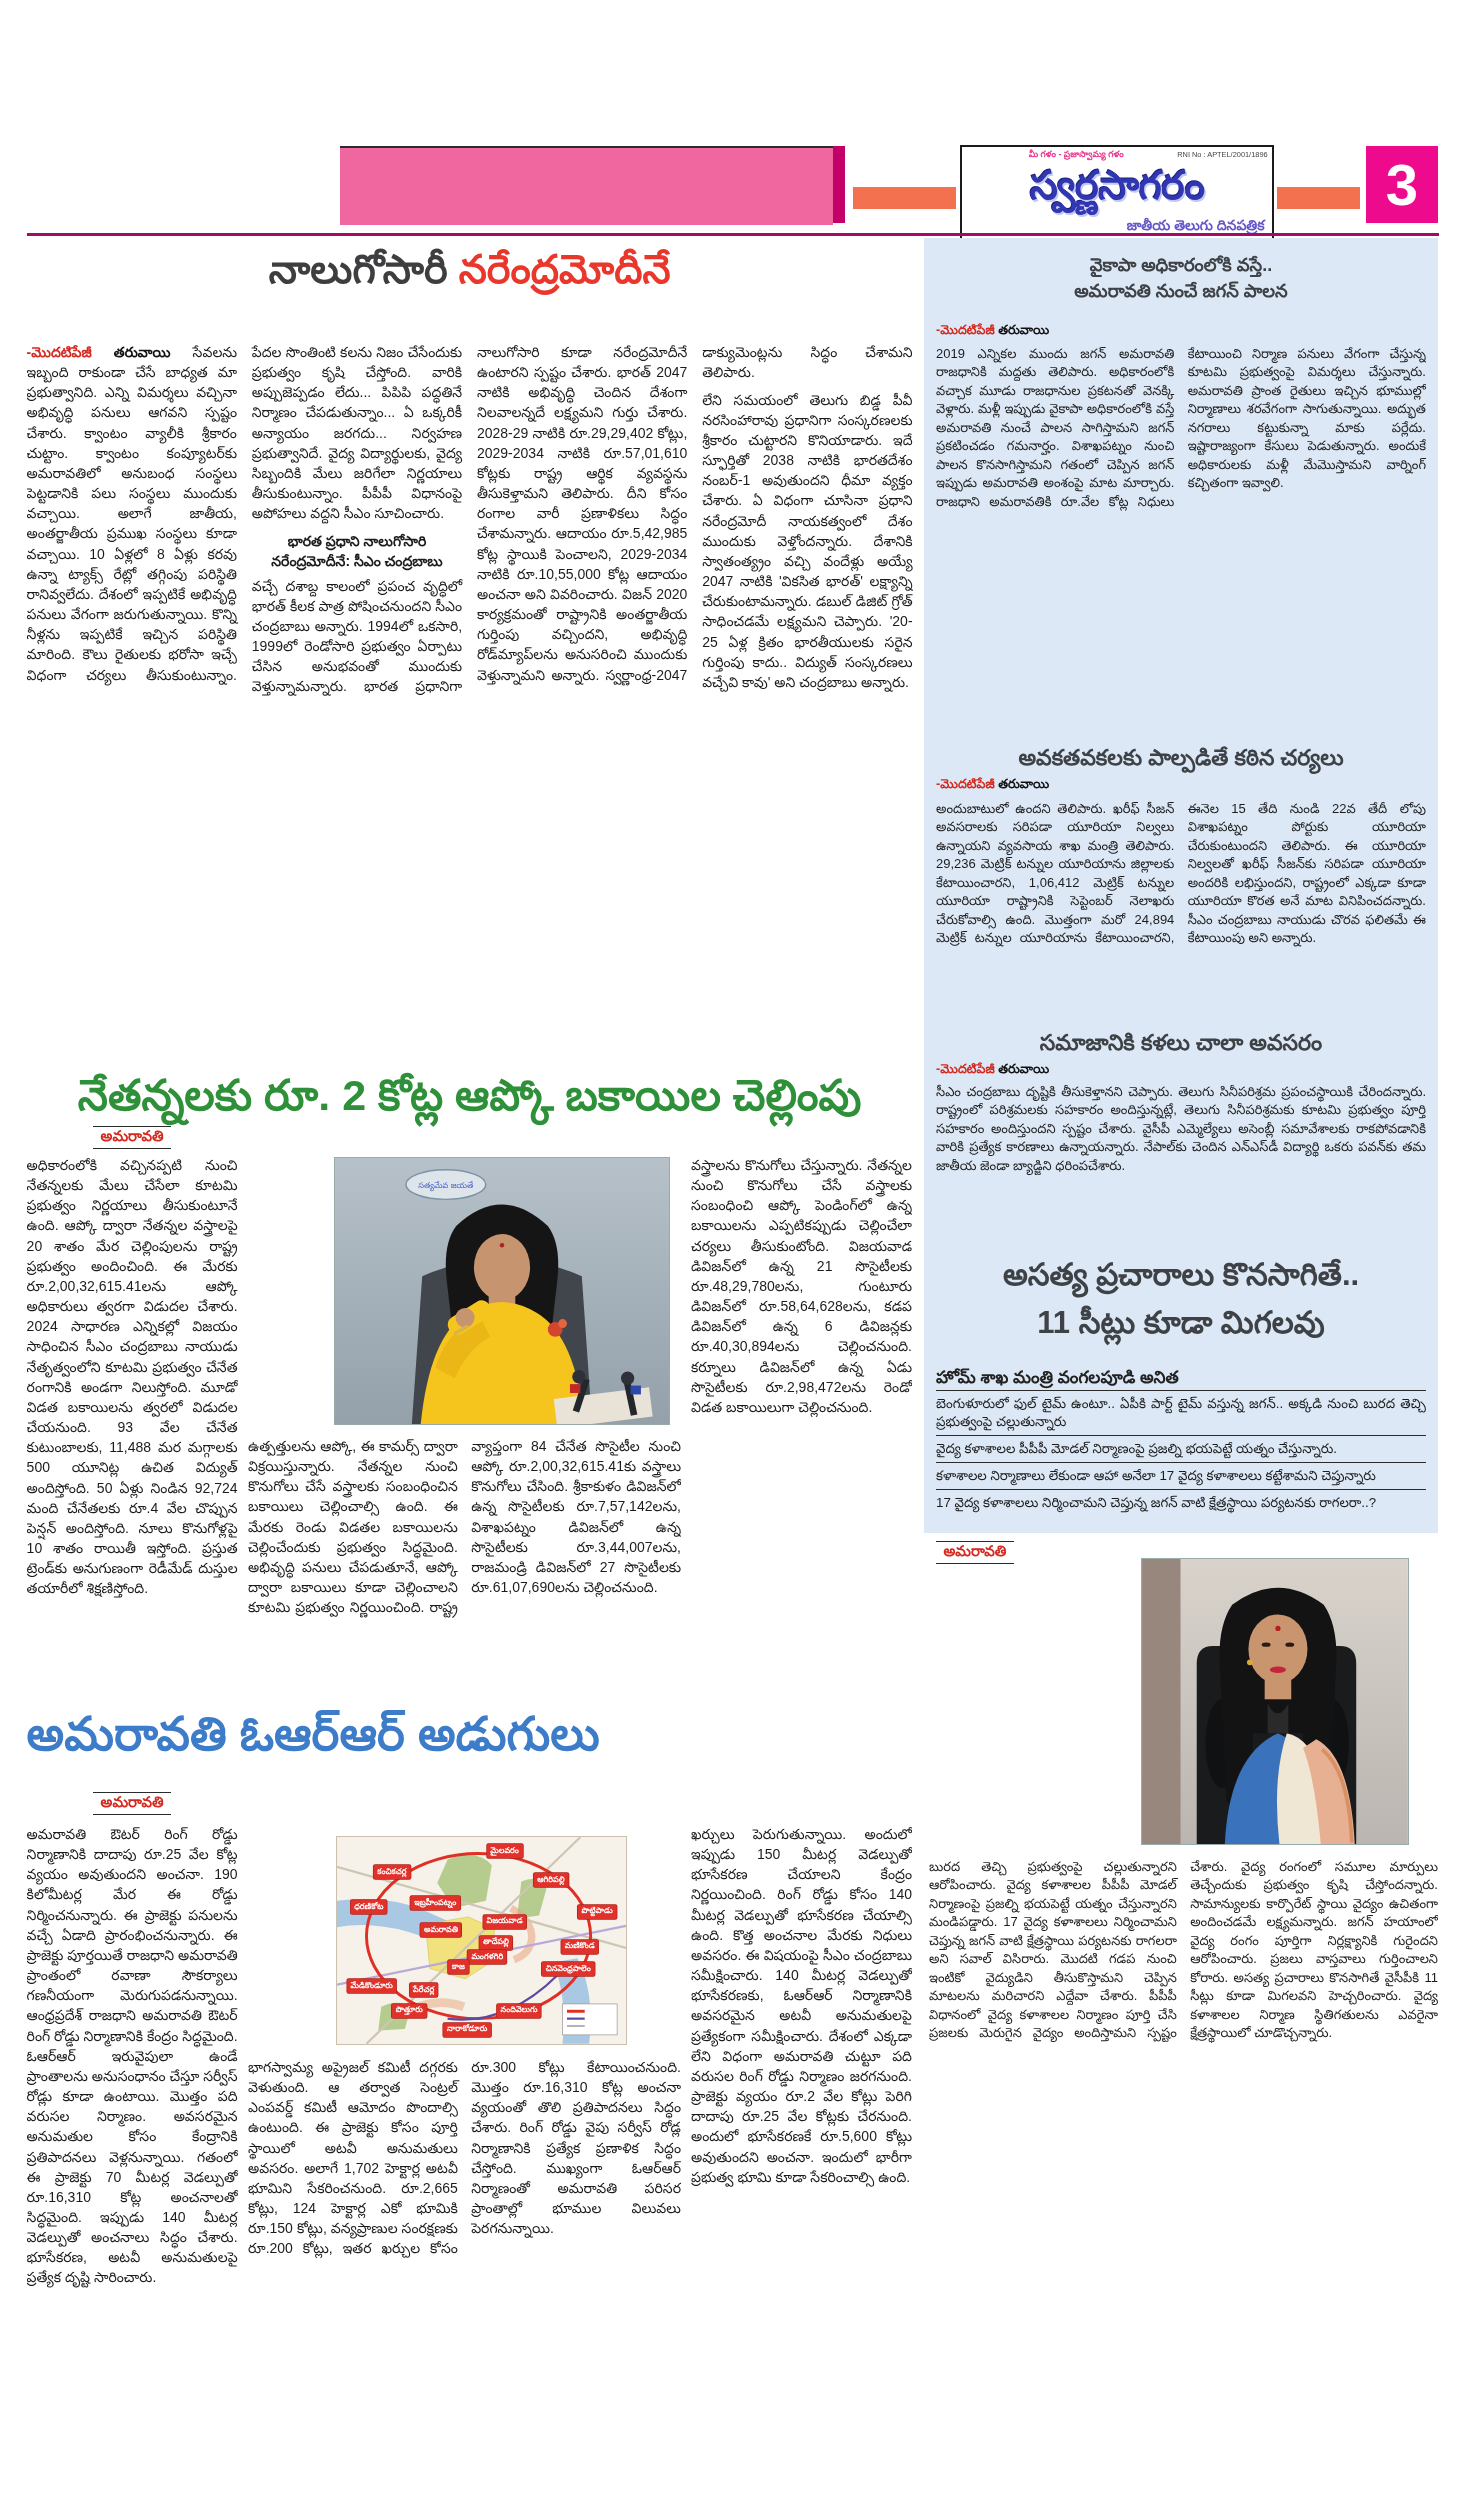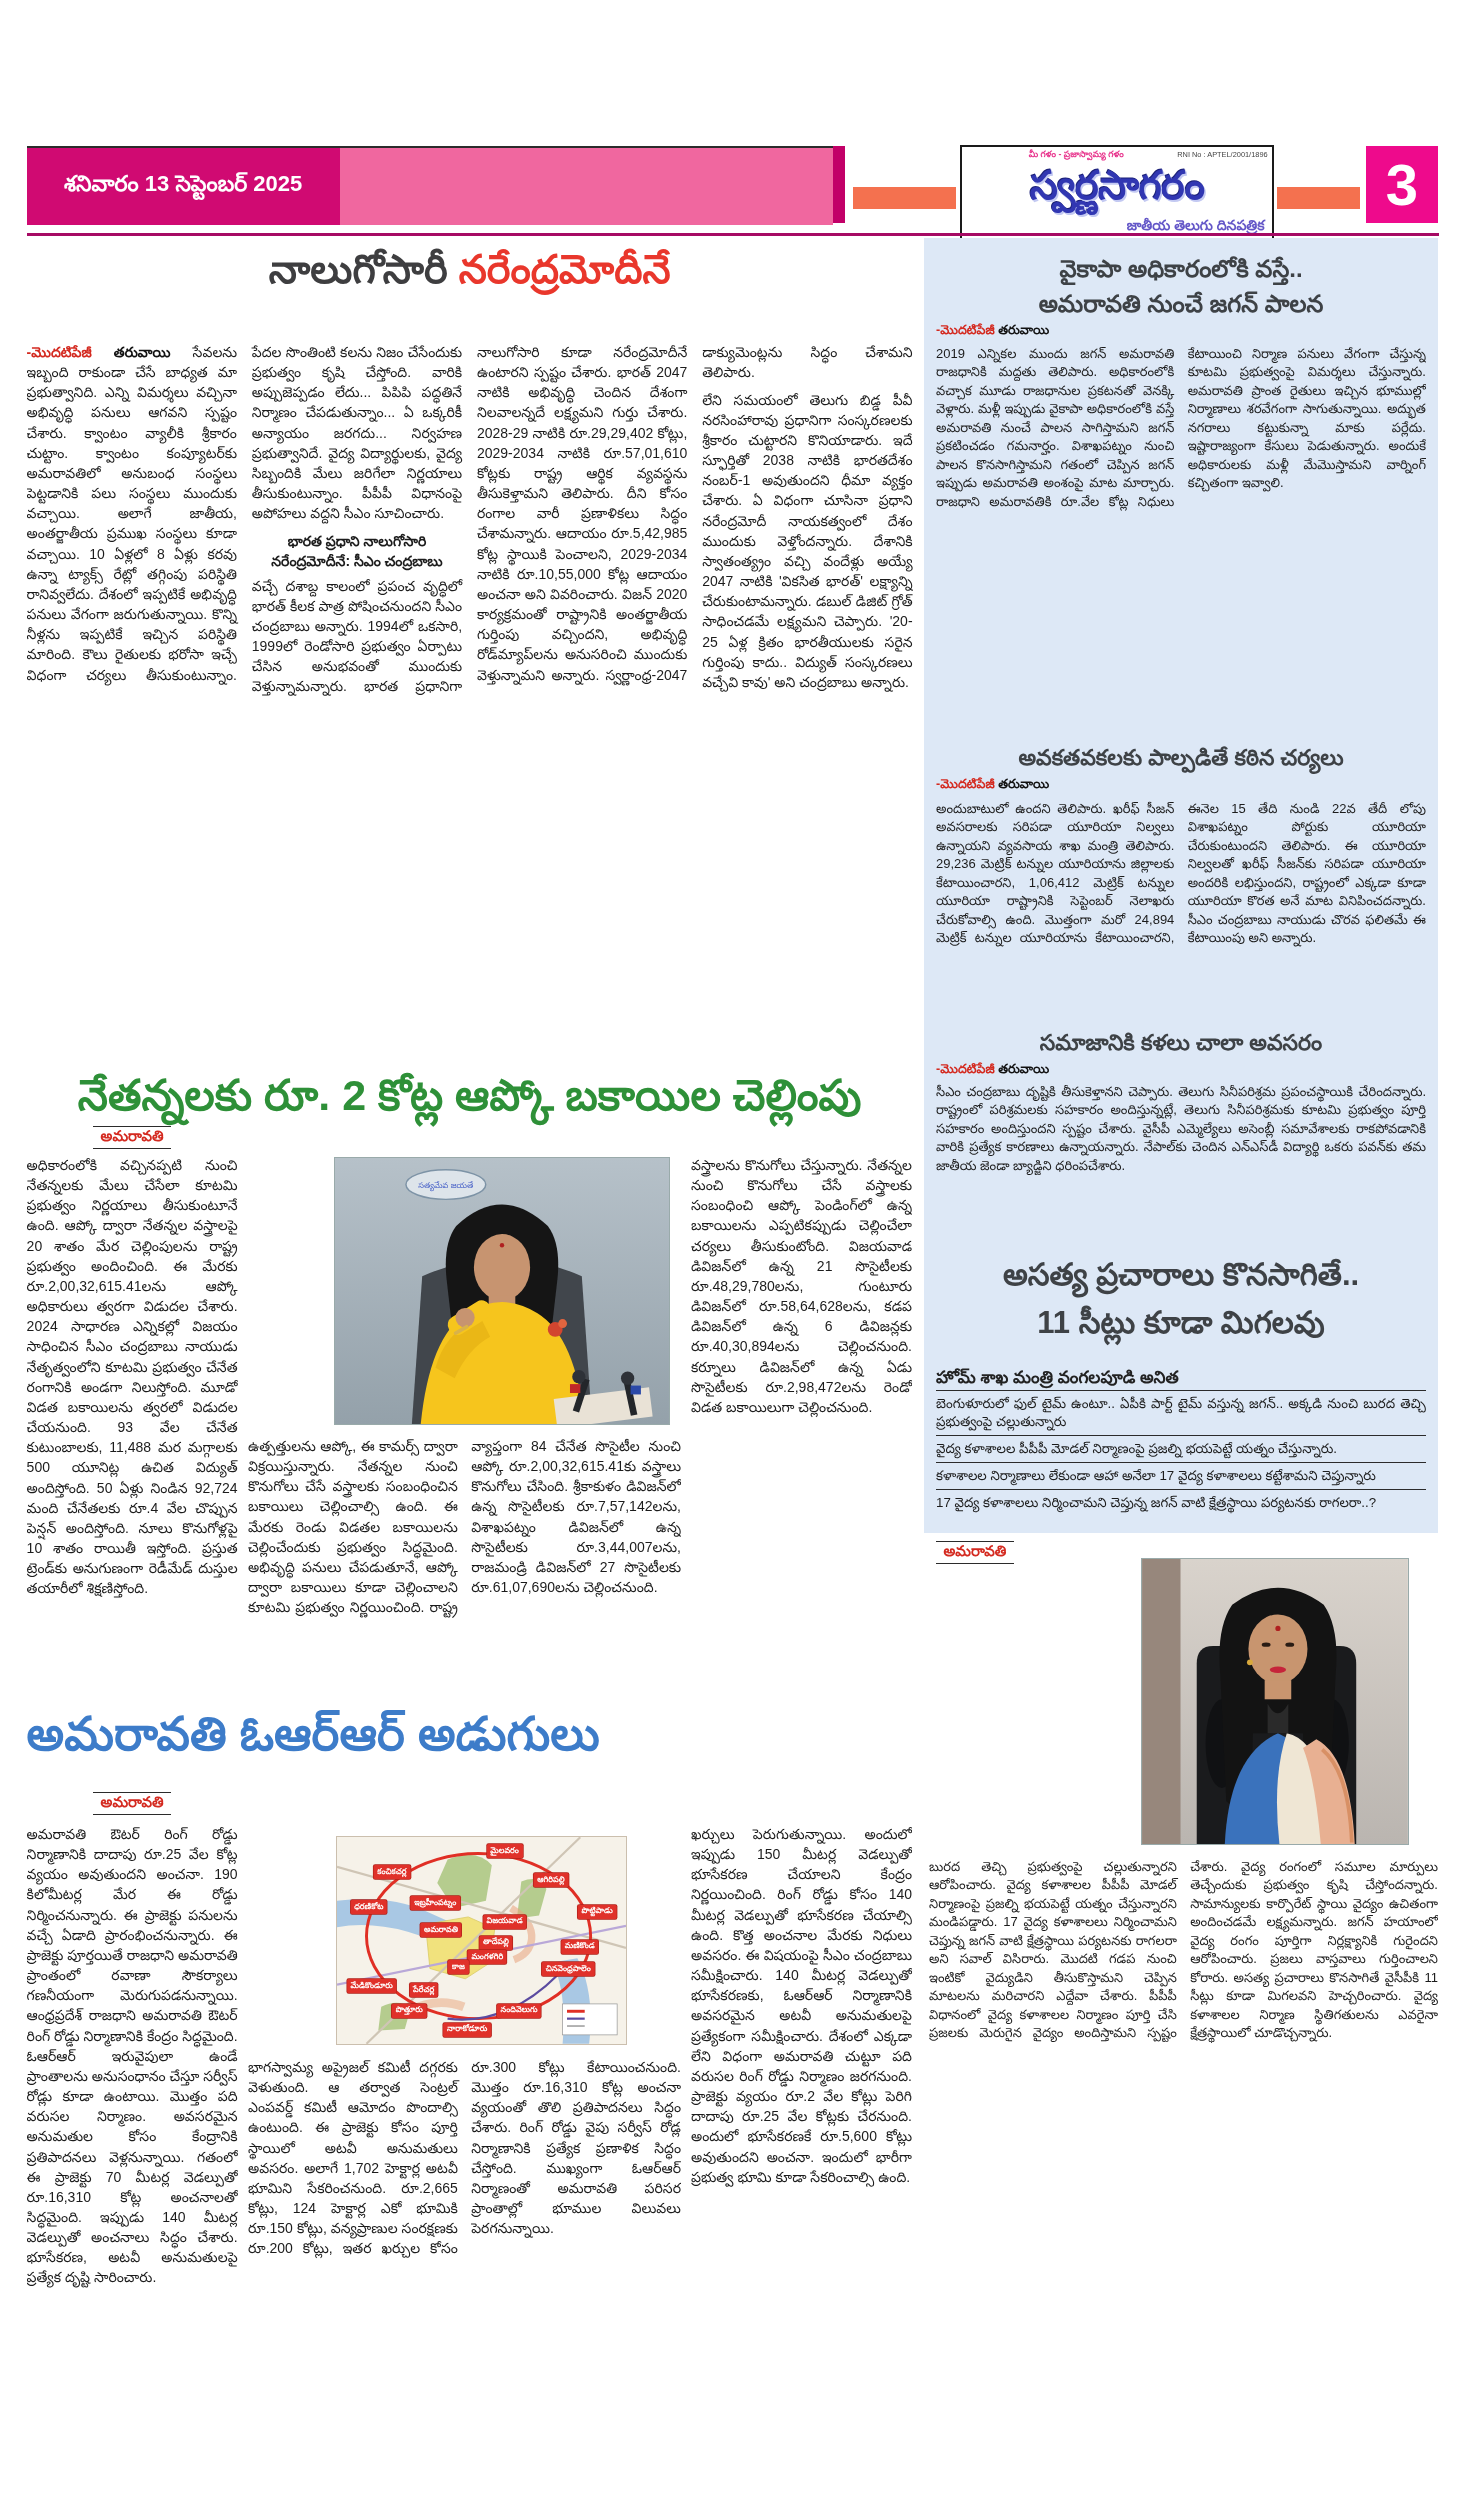--- a/index.html
+++ b/index.html
@@ -56,21 +56,21 @@
   .s3-col1{left:26.6px;top:1776px;width:211px;height:676px;}
   .mapbox{left:336px;top:1788px;width:289px;height:207px;background:#f6f2e9;border:0.7px solid #cbbfae;}
   .mlabel{position:absolute;background:#e0312a;color:#fff;font-size:8px;font-weight:bold;padding:1.5px 3.7px;
           white-space:nowrap;transform:translate(-50%,-50%);border-radius:1.5px;box-shadow:0 0 0 0.7px #b02018;}
   .s3-below{left:248px;top:2009px;width:433px;height:443px;}
   .s3-col4{left:691px;top:1776px;width:221px;height:676px;}
 
   
   .rail-bg{left:924px;top:190px;width:514px;height:1295px;background:#dde8f6;}
   .rail-head{left:924px;width:514px;text-align:center;font-weight:800;color:#3e4246;}
-  .ra-head{top:204px;font-size:24px;line-height:1.45;}
+  .ra-head{top:204px;font-size:18px;line-height:1.45;}
   .ra-contd{left:936px;top:275px;font-size:12.6px;}
   .ra-body{left:936px;top:297px;width:490px;height:390px;}
   .rb-head{top:697px;font-size:22px;}
   .rb-contd{left:936px;top:729px;font-size:12.6px;}
   .rb-body{left:936px;top:752px;width:490px;height:213px;}
   .rc-head{top:982px;font-size:22px;}
   .rc-contd{left:936px;top:1014px;font-size:12.6px;}
   .rc-body{left:936px;top:1035px;width:490px;height:148px;}
   .rd-head{top:1203px;font-size:31px;line-height:1.55;text-align:center;}
   .rd-byline{left:936px;top:1320px;width:490px;font-size:17px;font-weight:bold;color:#222;}
@@ -87,23 +87,20 @@
   .chip{width:19px;height:19px;}
   .c0{background:#1a1a1a;} .c1{background:#0aa3b5;} .c2{background:#74ccd9;}
   .c3{background:#e5007d;} .c4{background:#ef6aa8;} .c5{background:#f6e800;}
   .cpill{width:96px;height:11.8px;background:#bdbdbd;border-radius:5.9px;}
 </style>
 </head>
 <body>
 
 <div class="page">
 
-  <div class="abs date-bar">
-    <span>శనివారం 13 సెప్టెంబర్ 2025</span>
-  </div>
   <div class="abs pink-bar"></div>
   <div class="abs sliver"></div>
 
   <div class="abs masthead">
     <div class="mast-tagline">మీ గళం - ప్రజాస్వామ్య గళం</div>
     <div class="mast-rni">RNI No : APTEL/2001/1896</div>
     <div class="mast-title">స్వర్ణసాగరం</div>
     <div class="mast-sub">జాతీయ తెలుగు దినపత్రిక</div>
   </div>
   <div class="abs dash dash-l"></div>

